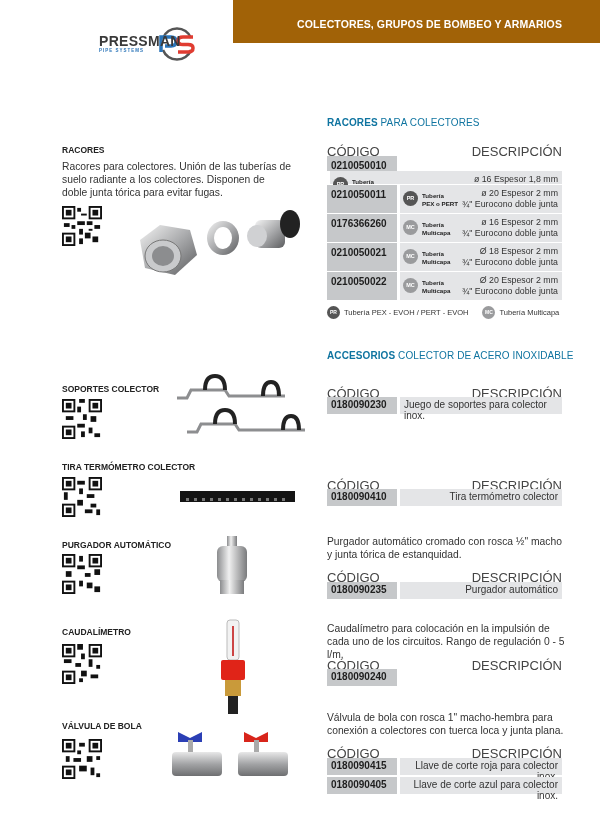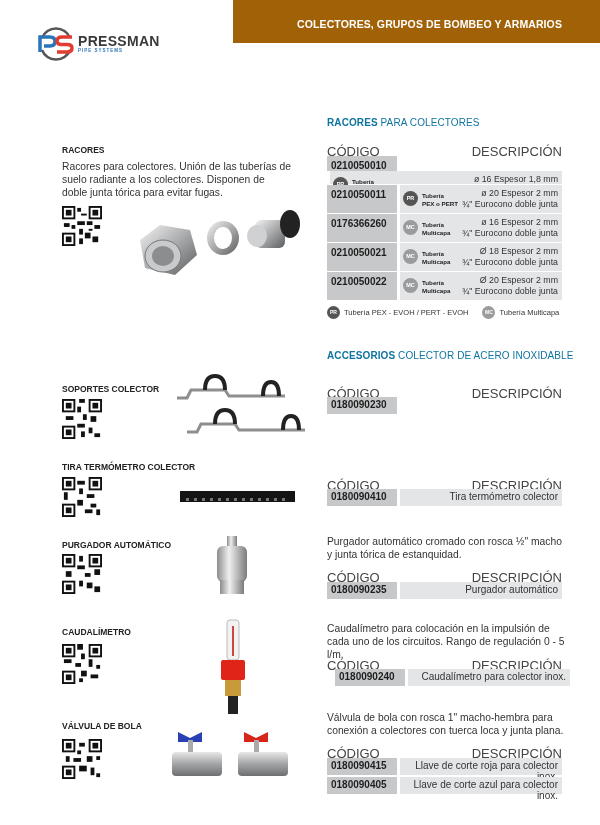--- a/index.html
+++ b/index.html
@@ -1,20 +1,20 @@
 <!DOCTYPE html>
 <html><head>
 <meta charset="utf-8">
 <style>
   * { margin:0; padding:0; box-sizing:border-box; }
   body { width:600px; height:825px; background:#fff; position:relative; overflow:hidden;
          font-family:"Liberation Sans", "DejaVu Sans", sans-serif; color:#2b2b2b; }
   .hdr-bar { position:absolute; left:233px; top:0; width:367px; height:43px; background:#a16207; }
   .hdr-bar span { position:absolute; right:38px; top:18px; color:#fff; font-size:10.5px; font-weight:bold; letter-spacing:0.1px; }
-  .logo { position:absolute; left:36px; top:24px; height:40px; width:140px; }
+  .logo { position:absolute; left:57px; top:24px; height:40px; width:140px;text-align:right; }
   .logo .brand { position:absolute; left:42px; top:9px; font-size:14px; font-weight:bold; color:#3a3a3a; letter-spacing:0.3px; }
   .logo .sub { position:absolute; left:42px; top:24px; font-size:4.5px; color:#2a74b8; letter-spacing:1px; font-weight:bold; }
 
   .sec-title { position:absolute; font-size:10px; color:#0f74a0; letter-spacing:0.1px; }
   .sec-title b { font-weight:bold; }
 
   .lbl { position:absolute; font-size:8.5px; font-weight:bold; color:#222; }
   .para { position:absolute; font-size:10.3px; line-height:13px; color:#333; }
 
   .qr { position:absolute; width:40px; height:40px; }
@@ -215,20 +215,21 @@
         <path d="M108 58 Q108 44 116 44 Q124 44 124 58"></path>
       </g>
   </svg>
 </div>
 <div class="thead" style="left:327px;top:386px;">
   <span>CÓDIGO</span>
     <span>DESCRIPCIÓN</span>
 </div>
 <div class="row small" style="left:327px;top:397px;">
   <div class="code">0180090230</div>
+  <div class="desc left">Juego de soportes para colector inox.</div>
 </div>
 
 <div class="lbl" style="left:62px;top:462px;">TIRA TERMÓMETRO COLECTOR</div>
 <div class="qr" style="left:62px;top:477px;">
   <svg viewBox="0 0 21 21">
       <rect width="21" height="21" fill="#fff"></rect>
       <g fill="#111">
         <rect x="0" y="0" width="7" height="7"></rect>
         <rect x="14" y="0" width="7" height="7"></rect>
         <rect x="0" y="14" width="7" height="7"></rect>
@@ -371,23 +372,22 @@
     <rect x="3" y="42" width="24" height="20" rx="2" fill="#e02418"></rect>
     <rect x="7" y="62" width="16" height="16" fill="#c99a3a"></rect>
     <rect x="10" y="78" width="10" height="18" fill="#222"></rect>
   </svg>
 </div>
 <div class="para" style="left:327px;top:622px;width:240px;">Caudalímetro para colocación en la impulsión de cada uno de los circuitos. Rango de regulación 0 - 5 l/m.</div>
 <div class="thead" style="left:327px;top:658px;">
   <span>CÓDIGO</span>
     <span>DESCRIPCIÓN</span>
 </div>
-<div class="row small" style="left:335px;top:669px;">
+<div class="row small" style="left:327px;top:669px;">
   <div class="code">0180090240</div>
-  <div class="desc">Caudalímetro para colector inox.</div>
 </div>
 
 <div class="lbl" style="left:62px;top:721px;">VÁLVULA DE BOLA</div>
 <div class="qr" style="left:62px;top:739px;">
   <svg viewBox="0 0 21 21">
       <rect width="21" height="21" fill="#fff"></rect>
       <g fill="#111">
         <rect x="0" y="0" width="7" height="7"></rect>
         <rect x="14" y="0" width="7" height="7"></rect>
         <rect x="0" y="14" width="7" height="7"></rect>

